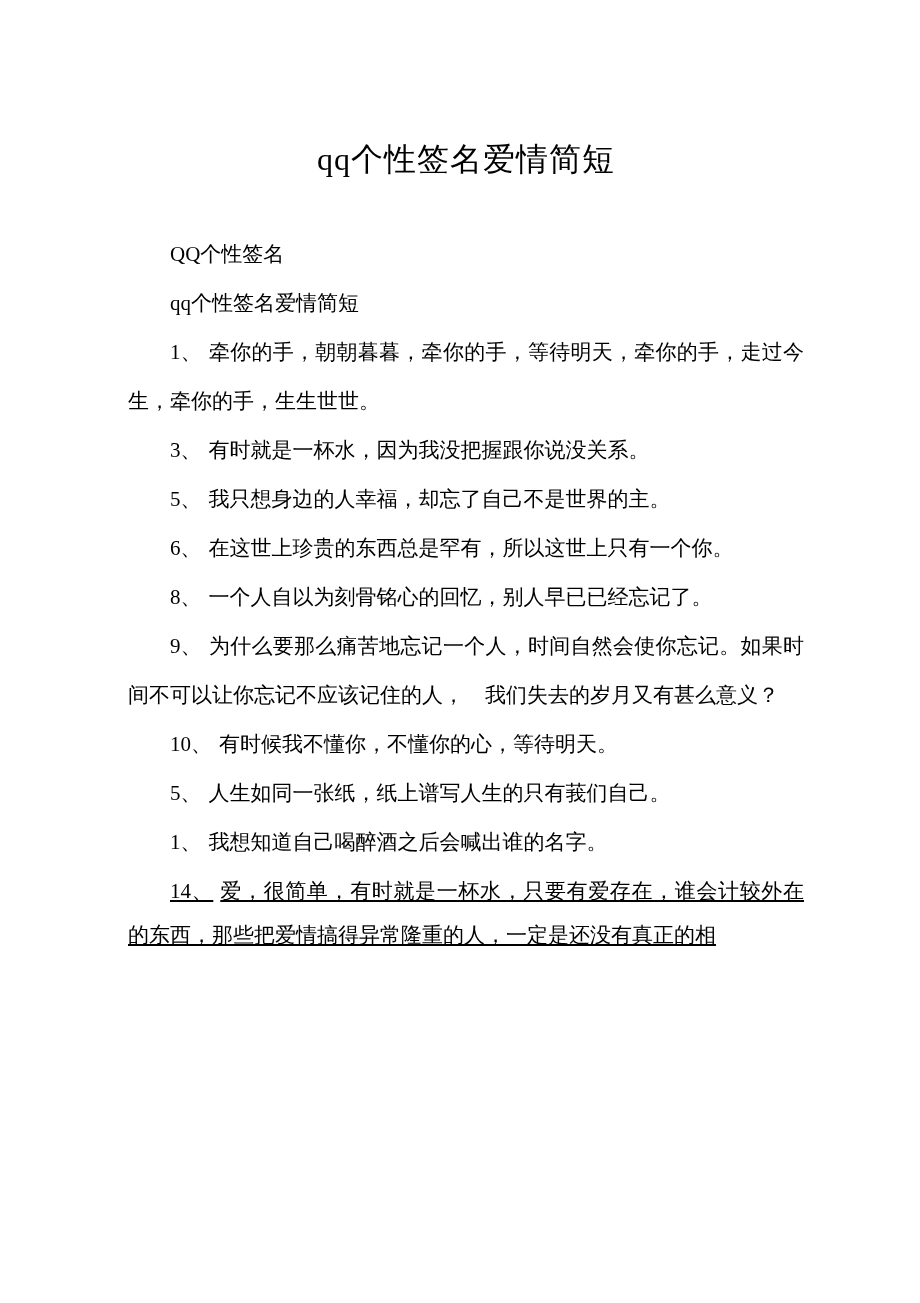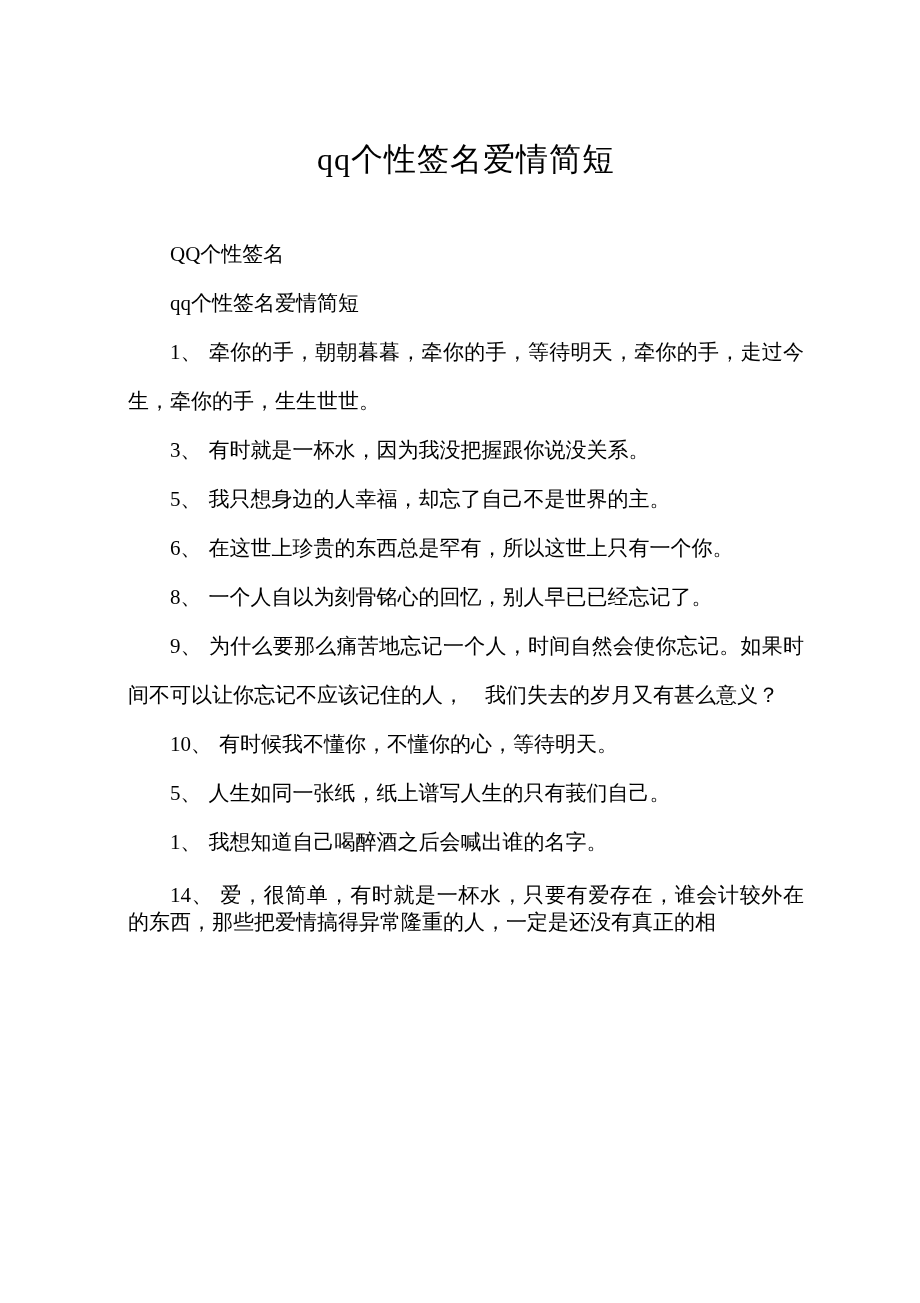--- a/index.html
+++ b/index.html
@@ -34,22 +34,23 @@
     font-size: 21px;
     line-height: 49px;
     text-indent: 2em;
     text-align: justify;
     font-weight: 400;
   }
   .para .num {
     margin-right: 7px;
   }
   .para.last {
-    line-height: 27px;
-    margin-top: 15px;
+    line-height: 44px;
+    margin-top: 2px;
+    text-decoration: underline;
   }
 </style>
 </head>
 <body>
 
 <div class="page">
   <h1 class="doc-title">qq个性签名爱情简短</h1>
 
   <div>
       <p class="para">QQ个性签名</p>

